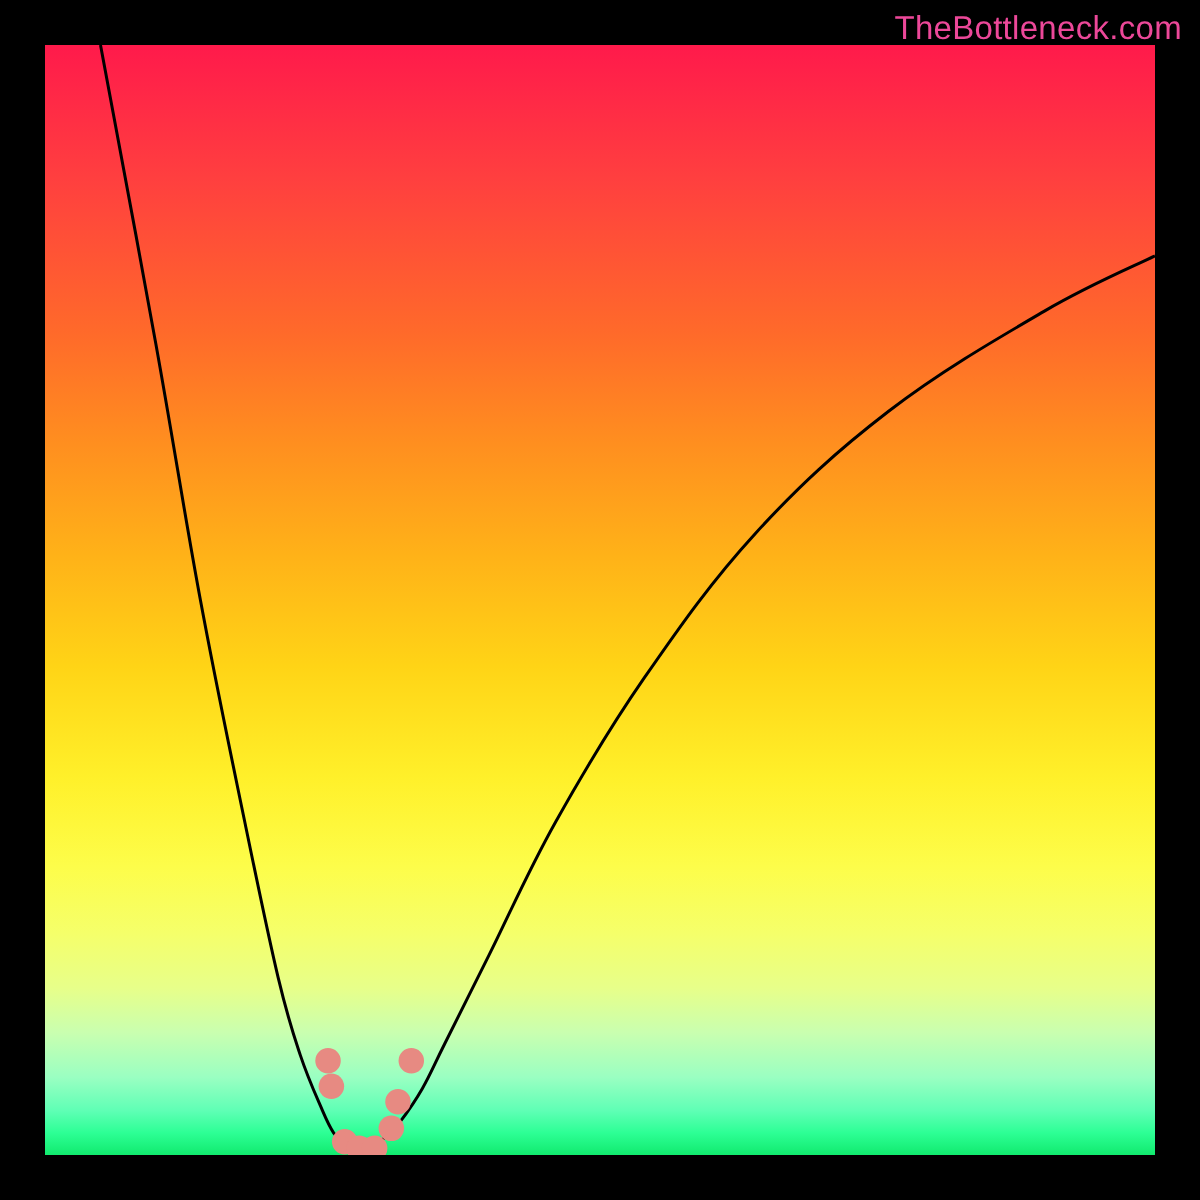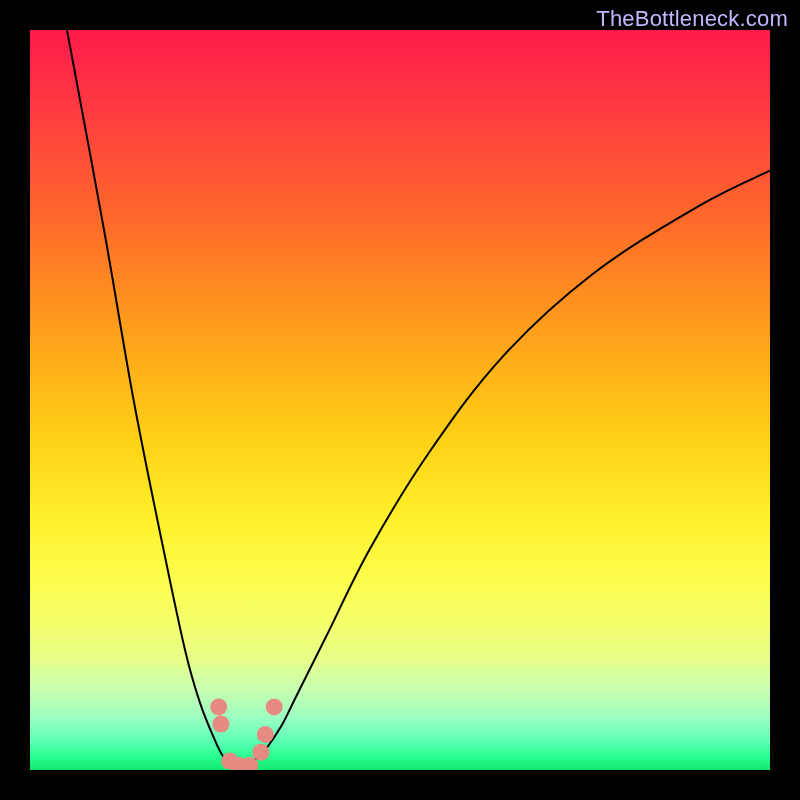--- a/index.html
+++ b/index.html
@@ -39,21 +39,21 @@
       #9affc2 93%,
       #5fffb5 96%,
       #2dff95 98%,
       #11ea6e 100%
     );
   }
   .watermark {
     position: absolute;
     top: 6px;
     right: 12px;
-    color: #c4b5fd;
+    color: #ec4899;
     font-size: 22px;
     letter-spacing: 0.2px;
     user-select: none;
   }
   svg.curve {
     position: absolute;
     left: 0;
     top: 0;
     width: 740px;
     height: 740px;

